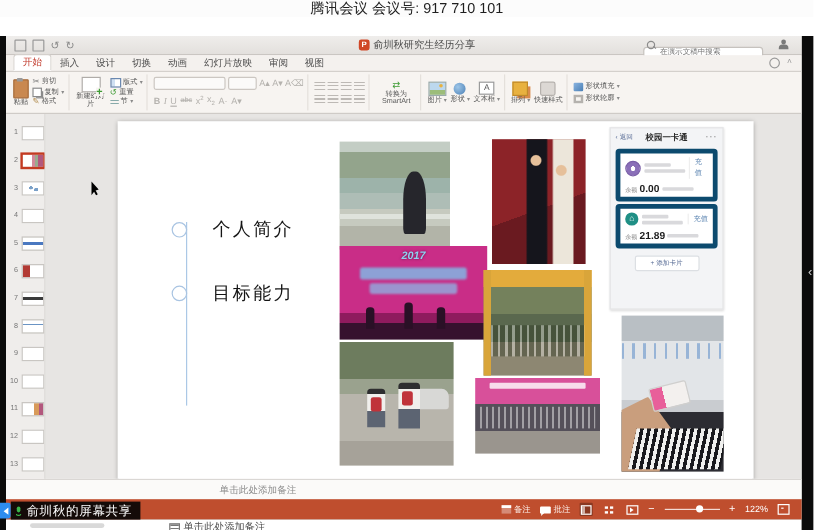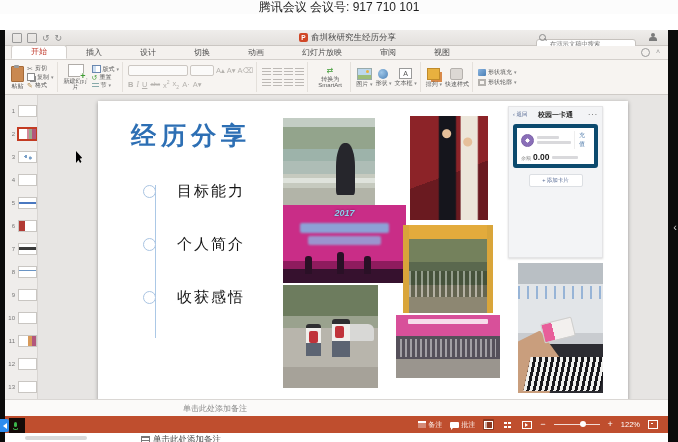--- a/index.html
+++ b/index.html
@@ -27,21 +27,21 @@
   .searchwrap input{width:100%;height:100%;box-sizing:border-box;border:1px solid #c6c2be;border-radius:3px;
           font-size:6.3px;padding:0 2px 0 13px;color:#555;background:#fff;}
   .searchwrap .mag{position:absolute;left:3px;top:2px;width:5px;height:5px;border:1px solid #8c8c8c;border-radius:50%;}
   .searchwrap .mag::after{content:"";position:absolute;left:4px;top:4px;width:3px;height:1px;background:#8c8c8c;transform:rotate(45deg);}
   .share-person{position:absolute;right:10px;top:3px;width:10px;height:9px;}
   .share-person::before{content:"";position:absolute;left:3px;top:0;width:4px;height:4px;border-radius:50%;background:#7a7a7a;}
   .share-person::after{content:"";position:absolute;left:1px;top:4px;width:8px;height:4px;border-radius:3px 3px 0 0;background:#7a7a7a;}
   
   .tabrow{height:13px;flex:0 0 13px;background:#f4f1ee;border-bottom:1px solid #d4d0cc;
           display:flex;align-items:flex-end;padding-left:6px;position:relative;}
-  .tab{font-size:8px;color:#4d4d4d;padding:1px 19px 1px;line-height:10px;}
+  .tab{font-size:8px;color:#4d4d4d;padding:1px 7px 1px;line-height:10px;}
   .tab.active{background:#fff;color:#c0392b;border:1px solid #d4d0cc;border-bottom:1px solid #fff;
           border-radius:3px 3px 0 0;}
   .tab-extra{position:absolute;right:8px;top:2px;display:flex;gap:6px;color:#9a9a9a;font-size:7px;}
   .tab-extra .circ{width:7px;height:7px;border:1px solid #9a9a9a;border-radius:50%;display:inline-block;}
   
   .ribbon{height:30px;flex:0 0 30px;background:#f7f4f1;border-bottom:1px solid #cfcbc7;
           display:flex;align-items:stretch;padding:2px 3px;gap:2px;overflow:hidden;white-space:nowrap;}
   .rgroup{display:flex;align-items:center;gap:3px;padding:0 3px;border-right:1px solid #e4e0db;}
   .bigbtn{display:flex;flex-direction:column;align-items:center;justify-content:center;gap:1px;}
   .blabel{font-size:6px;color:#5a5a5a;line-height:6px;text-align:center;}
@@ -460,35 +460,30 @@
           </div>
           <div class="thumb-row" data-name="slide-thumbnail-13">
             <span class="thumb-num" data-name="thumb-number">13</span>
             <div class="thumb v13" data-name="thumb-preview"></div>
           </div>
         </div>
       <div class="canvas" data-name="slide-canvas">
         <div class="cursor" data-name="mouse-cursor"></div>
 
         <div class="slide" data-name="slide">
-          <div class="slide-title" data-name="slide-title">经历分享</div>
 
           <div class="timeline" data-name="slide-timeline">
             <div class="tl-line" data-name="timeline-line"></div>
-          <div class="tl-row" data-name="timeline-item-2">
-                <span class="tl-circle" data-name="timeline-node-icon"></span>
-                <span class="tl-label" data-name="timeline-label">目标能力</span>
-              </div>
-              <div class="tl-row" data-name="timeline-item-1">
+          <div class="tl-row" data-name="timeline-item-1">
                 <span class="tl-circle" data-name="timeline-node-icon"></span>
                 <span class="tl-label" data-name="timeline-label">个人简介</span>
               </div>
-              <div class="tl-row" data-name="timeline-item-4">
+              <div class="tl-row" data-name="timeline-item-2">
                 <span class="tl-circle" data-name="timeline-node-icon"></span>
-                <span class="tl-label" data-name="timeline-label">收获感悟</span>
+                <span class="tl-label" data-name="timeline-label">目标能力</span>
               </div>
             </div>
 
           <div class="photo" data-name="photo-graduation"></div>
           <div class="photo" data-name="photo-stage">
             <span class="stage-year" data-name="stage-year-text">2017</span>
             <span class="stage-bar1" data-name="stage-banner-text-blur"></span>
             <span class="stage-bar2" data-name="stage-banner-text-blur2"></span>
             <span class="stage-fig" style="left:18%;" data-name="stage-figure"></span>
             <span class="stage-fig" style="left:44%;height:22px;" data-name="stage-figure"></span>
@@ -518,20 +513,35 @@
                     <span class="plogo l1" data-name="card-logo-icon"></span>
                     <span class="pbars" data-name="card-info-blur">
                       <span class="pbar w1"></span>
                       <span class="pbar w2"></span>
                     </span>
                     <span class="precharge" data-name="recharge-link">充值</span>
                   </div>
                   <div class="pbal">
                     <span class="pbal-label" data-name="balance-label">余额</span>
                     <span class="pbal-val" data-name="balance-value">0.00</span>
+                    <span class="pbar note" data-name="balance-note-blur"></span>
+                  </div>
+                </div>
+                <div class="pcard" data-name="campus-card-2">
+                  <div class="pcard-top">
+                    <span class="plogo l2" data-name="card-logo-icon">⌂</span>
+                    <span class="pbars" data-name="card-info-blur">
+                      <span class="pbar w1"></span>
+                      <span class="pbar w2"></span>
+                    </span>
+                    <span class="precharge" data-name="recharge-link">充值</span>
+                  </div>
+                  <div class="pbal">
+                    <span class="pbal-label" data-name="balance-label">余额</span>
+                    <span class="pbal-val" data-name="balance-value">21.89</span>
                     <span class="pbar note" data-name="balance-note-blur"></span>
                   </div>
                 </div>
               </div>
             <div class="paddbtn" data-name="phone-add-card-button">+ 添加卡片</div>
           </div>
         </div>
       </div>
     </div>
 
@@ -571,15 +581,16 @@
     <span class="bs-scroll" data-name="background-scrollbar"></span>
     <span class="bs-notes" data-name="background-notes-line">
       <span class="bs-ic" data-name="background-notes-icon"></span>
       <span>单击此处添加备注</span>
     </span>
   </div>
 
   <div class="float-ico" data-name="meeting-float-icon"></div>
   <div class="share-banner" data-name="screen-share-banner">
     <span class="mic" data-name="microphone-icon"></span>
+    <span data-name="share-banner-text">俞圳秋的屏幕共享</span>
   </div>
   <span class="panel-chevron" data-name="panel-collapse-chevron">‹</span>
 </div>
 
 </body></html>

